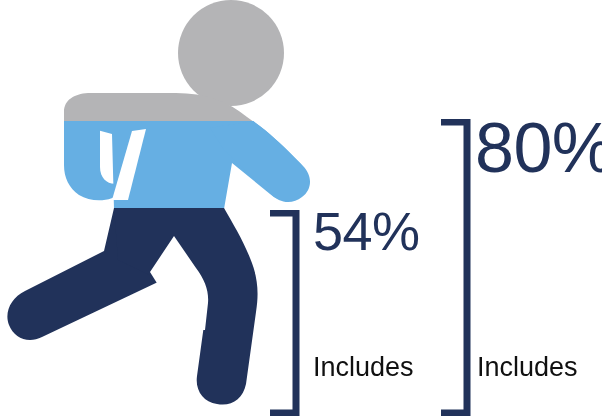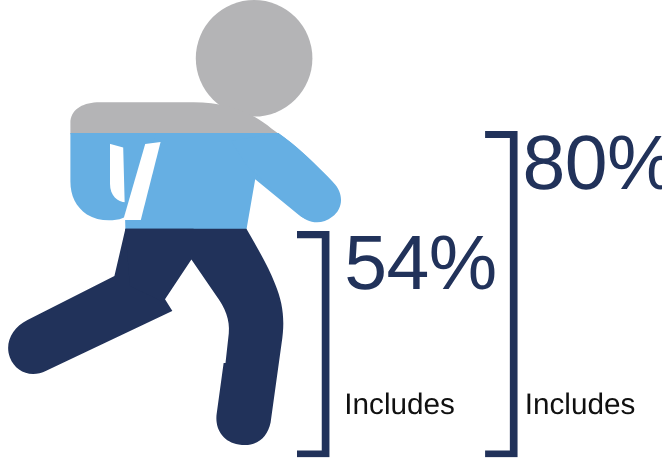--- a/index.html
+++ b/index.html
@@ -43,21 +43,21 @@
     font-family: "Liberation Sans", sans-serif;
     font-weight: 400;
     line-height: 1.14;
     white-space: pre;
     color: #101010;
   }
 
   #stat-excludes-value {
     left: 313px;
     top: 204px;
-    font-size: 70px;
+    font-size: 54px;
   }
   #stat-excludes-label {
     left: 313px;
     top: 290px;
     font-size: 27px;
   }
   #stat-includes-value {
     left: 475px;
     top: 113px;
     font-size: 70px;

